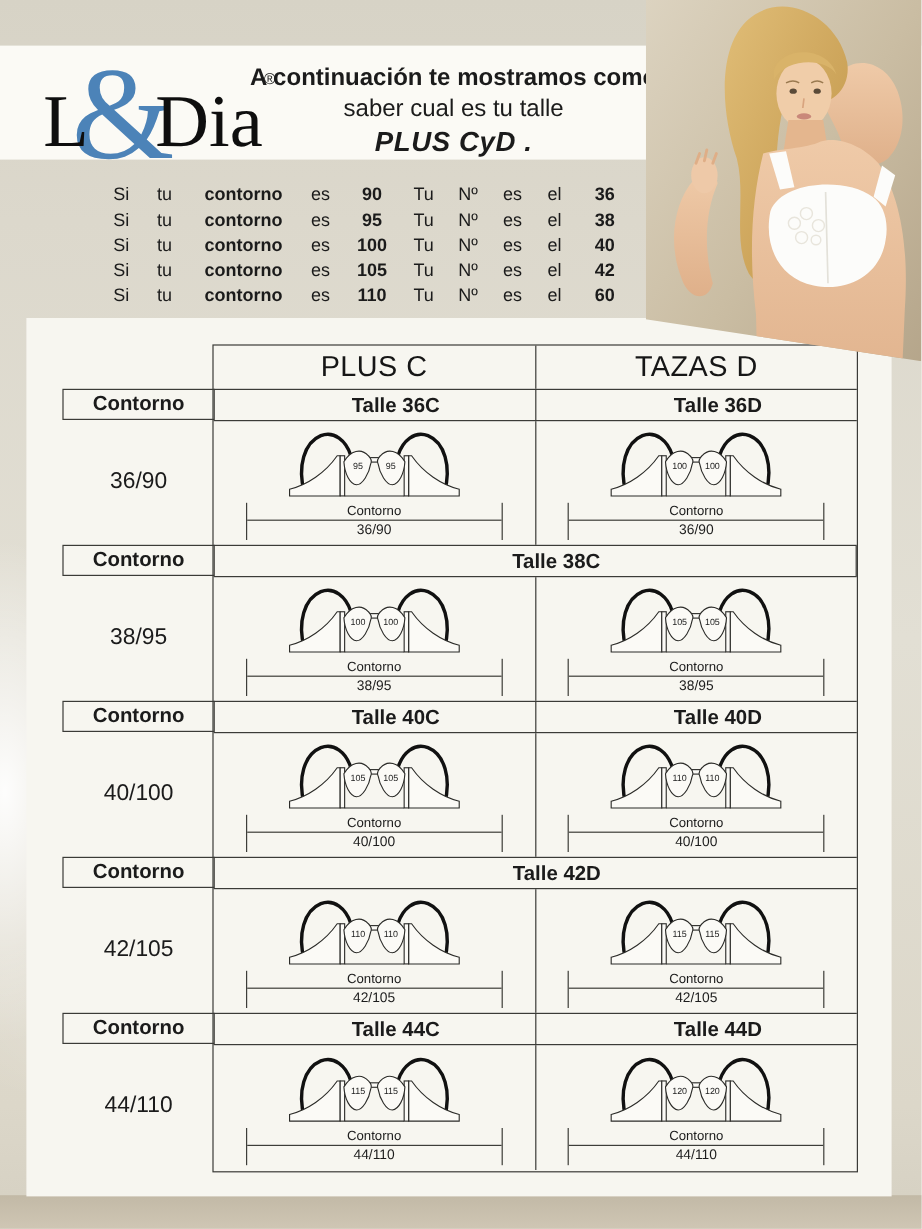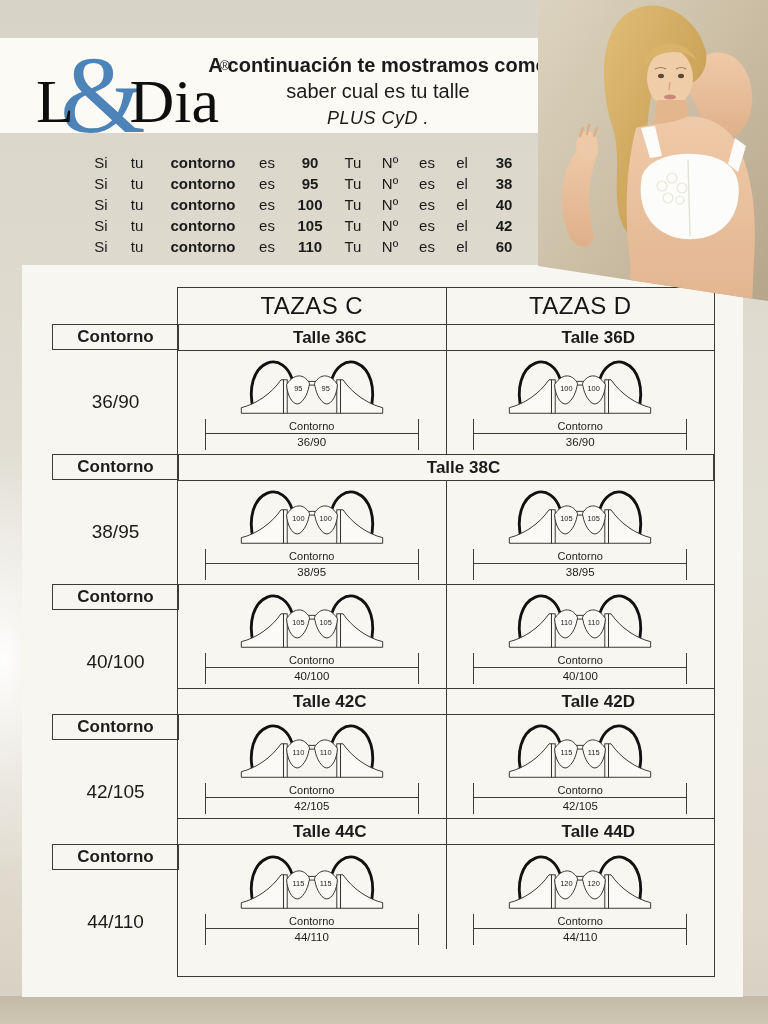--- a/index.html
+++ b/index.html
@@ -12,21 +12,21 @@
   
   .band{position:absolute;left:0;top:38px;width:768px;height:95px;background:#fbfaf5;z-index:1;}
   .logo{position:absolute;left:36px;top:40px;display:flex;align-items:baseline;z-index:2;height:96px;}
   .logo-l,.logo-dia{font-family:"Liberation Serif","DejaVu Serif",serif;font-size:62px;line-height:62px;color:#0e0e0e;z-index:2;position:relative;}
   .logo-amp{font-family:"Liberation Serif","DejaVu Serif",serif;font-size:110px;line-height:90px;color:#4c83b8;
             margin:0 -16px 0 -14px;position:relative;transform:translateY(10px);z-index:1;}
   .logo-reg{font-size:13px;align-self:flex-start;margin:18px 0 0 1px;color:#222;}
   .headline{position:absolute;left:183px;top:52px;width:390px;text-align:center;z-index:2;}
   .headline .h1{font-size:20px;line-height:26px;font-weight:bold;}
   .headline .h2{font-size:20px;line-height:26px;}
-  .headline .h3{font-size:18px;line-height:28px;font-weight:normal;font-style:italic;letter-spacing:.5px;}
+  .headline .h3{font-size:23px;line-height:28px;font-weight:bold;font-style:italic;letter-spacing:.5px;}
   
   .photo{position:absolute;left:538px;top:0;width:230px;height:350px;z-index:3;
          clip-path:polygon(0 0,100% 0,100% 86%,0 76%);}
   
   .rules{position:absolute;left:85px;top:152px;z-index:1;}
   .rule-row{display:grid;grid-template-columns:32px 40px 92px 36px 50px 36px 38px 36px 34px 50px;
             font-size:15px;line-height:21px;}
   .rule-row span{text-align:center;}
   .rule-row .b{font-weight:bold;}
   
@@ -179,21 +179,21 @@
       <span>Nº</span>
       <span>es</span>
       <span>el</span>
       <span class="b">60</span>
     </div>
   </div>
 
 <div class="panel">
   <div class="tz">
     <div class="tz-head">
-      <div class="cell cell-l">TAZAS C</div>
+      <div class="cell cell-l">PLUS C</div>
       <div class="cell">TAZAS D</div>
     </div>
     <div id="groups">
         <div class="group-head">
           <div class="cell cell-l">Talle 36C</div>
           <div class="cell">Talle 36D</div>
         </div>
         <div class="group-body">
           <div class="cell cell-l">
             <svg class="bra" viewBox="0 0 240 100">
@@ -298,20 +298,24 @@
       <text x="98" y="58">105</text>
       <text x="142" y="58">105</text>
     </g>
   </svg>
             <div class="measure">
          <div class="m-label">Contorno</div>
          <div class="m-value">38/95</div>
        </div>
           </div>
         </div>
+        <div class="group-head">
+          <div class="cell cell-l">Talle 40C</div>
+          <div class="cell">Talle 40D</div>
+        </div>
         <div class="group-body">
           <div class="cell cell-l">
             <svg class="bra" viewBox="0 0 240 100">
     <g stroke="#111" stroke-width="4.6" fill="none" stroke-linecap="round">
       <path d="M26,90 C16,54 26,22 48,13 C66,6 82,20 88,39"></path>
       <path d="M214,90 C224,54 214,22 192,13 C174,6 158,20 152,39"></path>
     </g>
     <g stroke="#2b2b28" stroke-width="1.5" fill="#fbfaf6">
       <path d="M6,94 L6,85 C30,79 54,63 70,40 L74,40 L74,94 Z"></path>
       <rect x="74" y="40" width="6" height="54"></rect>
@@ -353,21 +357,20 @@
       <text x="142" y="58">110</text>
     </g>
   </svg>
             <div class="measure">
          <div class="m-label">Contorno</div>
          <div class="m-value">40/100</div>
        </div>
           </div>
         </div>
         <div class="group-head">
-          <div class="cell cell-l">Talle 42C</div>
           <div class="cell">Talle 42D</div>
         </div>
         <div class="group-body">
           <div class="cell cell-l">
             <svg class="bra" viewBox="0 0 240 100">
     <g stroke="#111" stroke-width="4.6" fill="none" stroke-linecap="round">
       <path d="M26,90 C16,54 26,22 48,13 C66,6 82,20 88,39"></path>
       <path d="M214,90 C224,54 214,22 192,13 C174,6 158,20 152,39"></path>
     </g>
     <g stroke="#2b2b28" stroke-width="1.5" fill="#fbfaf6">

